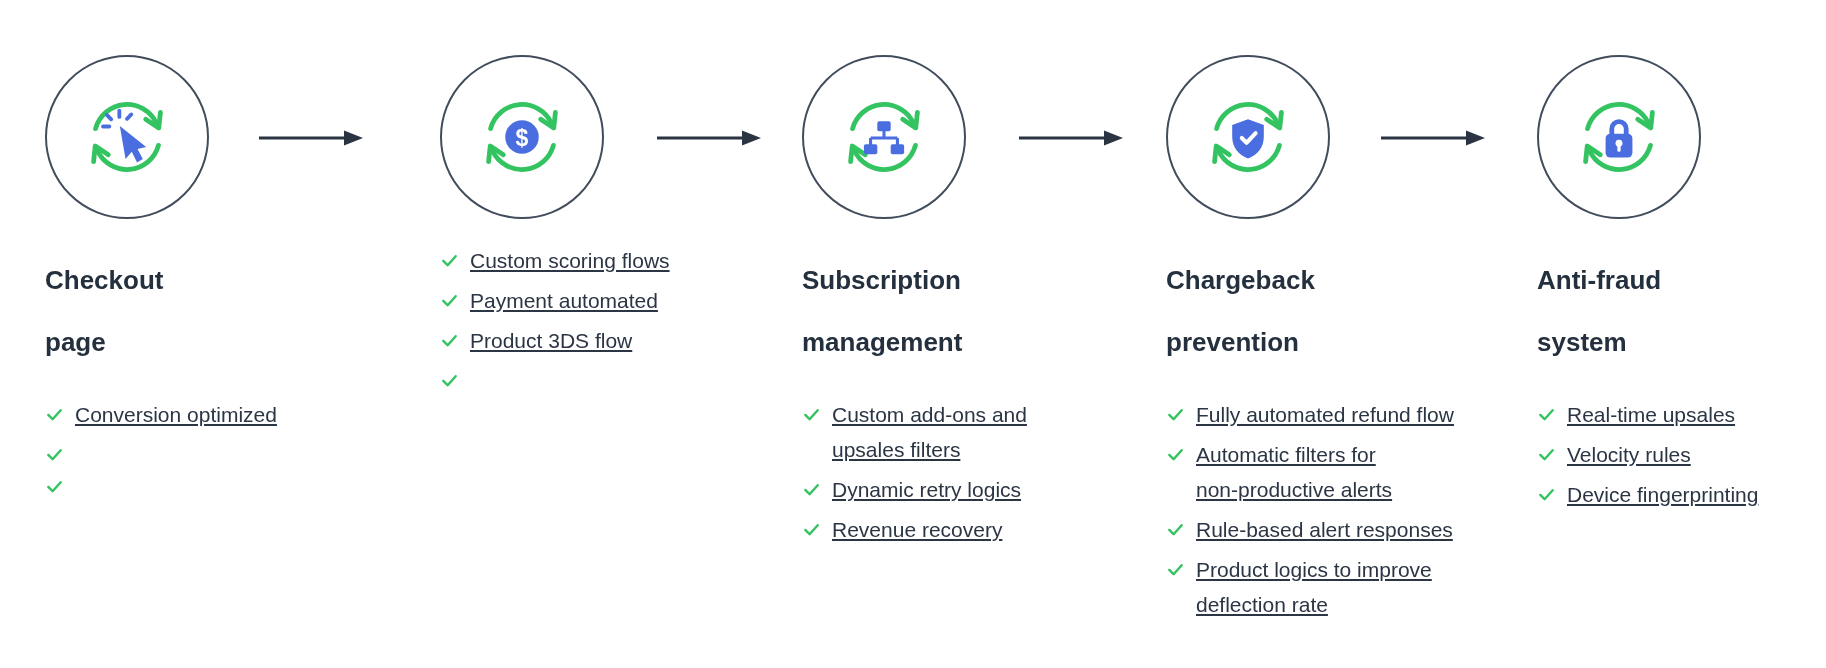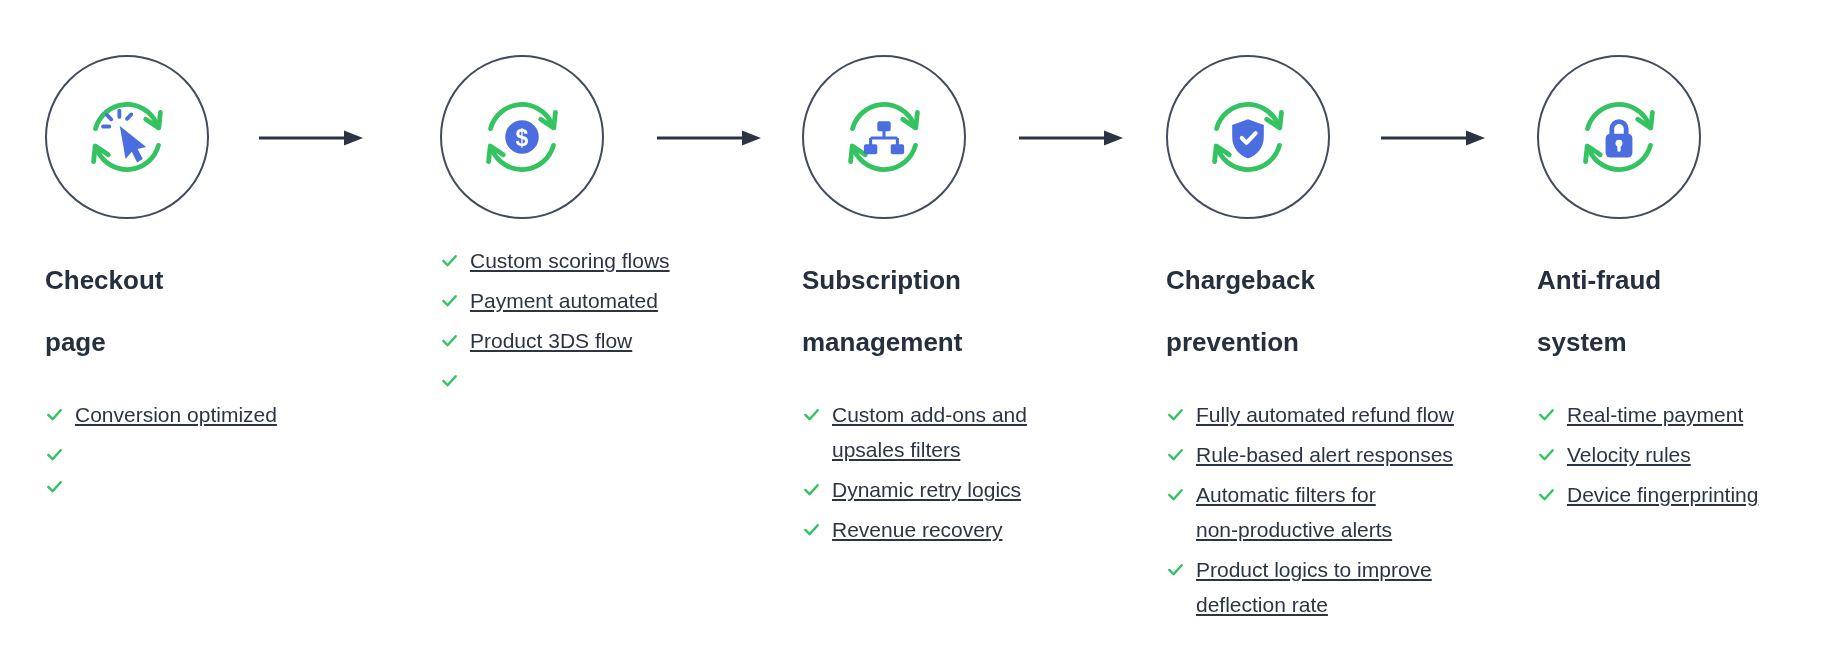--- a/index.html
+++ b/index.html
@@ -219,29 +219,29 @@
           <svg class="check" viewBox="0 0 20 20">
             <path d="M3.5 10.5 L8 15 L16.5 5.5"></path>
           </svg>
           <span class="feature-text">Fully automated refund flow</span>
         </li>
 
         <li class="feature">
           <svg class="check" viewBox="0 0 20 20">
             <path d="M3.5 10.5 L8 15 L16.5 5.5"></path>
           </svg>
-          <span class="feature-text">Rule-based alert responses</span>
-        </li>
-
-        <li class="feature">
-          <svg class="check" viewBox="0 0 20 20">
-            <path d="M3.5 10.5 L8 15 L16.5 5.5"></path>
-          </svg>
           <span class="feature-text">Automatic filters for
 non-productive alerts</span>
+        </li>
+
+        <li class="feature">
+          <svg class="check" viewBox="0 0 20 20">
+            <path d="M3.5 10.5 L8 15 L16.5 5.5"></path>
+          </svg>
+          <span class="feature-text">Rule-based alert responses</span>
         </li>
 
         <li class="feature">
           <svg class="check" viewBox="0 0 20 20">
             <path d="M3.5 10.5 L8 15 L16.5 5.5"></path>
           </svg>
           <span class="feature-text">Product logics to improve
 deflection rate</span>
         </li>
       </ul>
@@ -260,21 +260,21 @@
       </svg>
     </div>
     <h2 class="step-title">Anti-fraud
 system</h2>
     <ul class="features">
 
         <li class="feature">
           <svg class="check" viewBox="0 0 20 20">
             <path d="M3.5 10.5 L8 15 L16.5 5.5"></path>
           </svg>
-          <span class="feature-text">Real-time payment</span>
+          <span class="feature-text">Real-time upsales</span>
         </li>
 
         <li class="feature">
           <svg class="check" viewBox="0 0 20 20">
             <path d="M3.5 10.5 L8 15 L16.5 5.5"></path>
           </svg>
           <span class="feature-text">Velocity rules</span>
         </li>
 
         <li class="feature">

